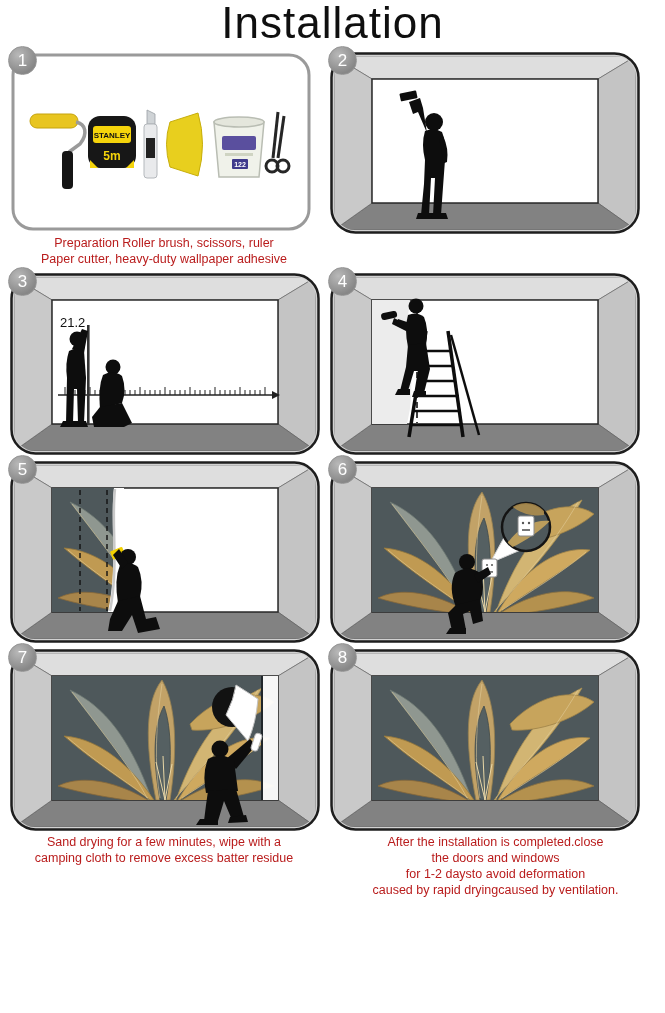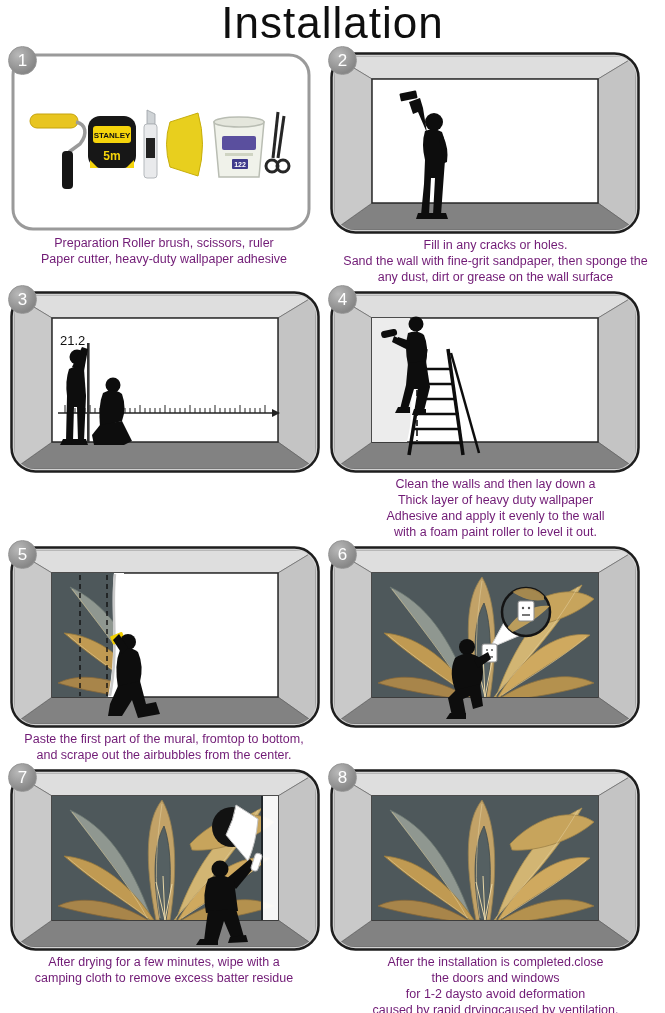--- a/index.html
+++ b/index.html
@@ -6,21 +6,21 @@
   body{width:665px;height:1013px;overflow:hidden;font-family:"Liberation Sans",sans-serif;color:#161616;}
   .page-title{margin:0;text-align:center;font-size:44px;line-height:46px;font-weight:400;letter-spacing:1px;color:#0f0f0f;}
   .grid{display:grid;grid-template-columns:324px 341px;}
   .step{position:relative;box-sizing:border-box;padding:6px 6px 0 10px;}
   .step.right{padding-left:6px;padding-right:4px;}
   .illus{position:relative;}
   .illus svg{display:block;}
   .badge{position:absolute;top:-6px;left:-2px;width:27px;height:27px;border-radius:50%;
          background:radial-gradient(circle at 35% 30%, #b9b9b9, #878787 72%);
          border:1px solid #949494;color:#fff;font-size:17px;line-height:27px;text-align:center;z-index:2;}
-  .caption{text-align:center;font-size:12.5px;line-height:16px;margin-top:3px;white-space:pre-line;color:#701a75;}
+  .caption{text-align:center;font-size:12.5px;line-height:16px;margin-top:3px;white-space:pre-line;color:#b91c1c;}
 </style>
 </head>
 <body>
 
 <svg width="0" height="0" style="position:absolute" aria-hidden="true">
   <defs>
     <clipPath id="frameclip">
         <rect x="4" y="4" width="302" height="174" rx="21"></rect>
       </clipPath>
     <clipPath id="wallclip">
@@ -127,23 +127,20 @@
           <path d="M97,81 L88,60 L83,62 L79,50 L90,46 L93,56 Z"></path>
           <circle cx="104" cy="70" r="9"></circle>
           <path d="M95,79 Q104,75 112,80 Q117,92 115,108 L95,108 Q91,92 95,79 Z"></path>
           <path d="M113,84 Q119,96 117,110 L112,112 Q113,96 109,88 Z"></path>
           <path d="M95,108 L115,108 L113,135 L111,163 L103,163 L105,126 L101,126 L99,163 L91,163 L94,132 Z"></path>
           <path d="M88,161 L103,161 L103,167 L86,167 Z"></path>
           <path d="M103,161 L116,161 L118,167 L101,167 Z"></path>
         </g>
       </svg>
     </div>
-    <div class="caption">Fill in any cracks or holes.
-Sand the wall with fine-grit sandpaper, then sponge the
-any dust, dirt or grease on the wall surface</div>
   </div>
 
   <div class="step">
     <div class="illus">
       <span class="badge">3</span>
       <svg width="310" height="182" viewBox="0 0 310 182">
         <use href="#frame3d"></use>
         <text x="50" y="54" font-size="13" fill="#111">21.2</text>
         <g stroke="#222">
           <line x1="48" y1="122" x2="262" y2="122" stroke-width="1.5"></line>
@@ -186,24 +183,20 @@
           <path d="M64,45 L78,52 L76,58 L62,51 Z"></path>
           <circle cx="86" cy="33" r="7.5"></circle>
           <path d="M78,42 Q87,38 94,44 Q99,56 96,72 L78,74 Q74,56 78,42 Z"></path>
           <path d="M80,50 L68,46 L66,52 L78,58 Z"></path>
           <path d="M78,72 L96,70 L100,96 L94,120 L86,120 L90,98 L84,98 L78,118 L70,118 L76,94 Z"></path>
           <path d="M68,116 L80,116 L80,122 L65,122 Z"></path>
           <path d="M84,118 L96,118 L96,124 L82,124 Z"></path>
         </g>
       </svg>
     </div>
-    <div class="caption">Clean the walls and then lay down a
-Thick layer of heavy duty wallpaper
-Adhesive and apply it evenly to the wall
-with a foam paint roller to level it out.</div>
   </div>
 
   <div class="step">
     <div class="illus">
       <span class="badge">5</span>
       <svg width="310" height="182" viewBox="0 0 310 182">
         <use href="#frame3d"></use>
         <g clip-path="url(#stripclip)">
           <use href="#muralart"></use>
         </g>
@@ -215,22 +208,20 @@
         </g>
         <rect x="101" y="88" width="13" height="9" rx="1" fill="#f2d000" transform="rotate(-22 107 92)"></rect>
         <g fill="#0d0d0d">
           <circle cx="118" cy="96" r="8"></circle>
           <path d="M110,104 Q119,99 128,106 Q134,120 130,136 L108,142 Q104,118 110,104 Z"></path>
           <path d="M112,108 L103,94 L109,88 L118,102 Z"></path>
           <path d="M108,140 L130,135 L136,158 L146,156 L150,168 L128,172 L122,154 L112,170 L98,170 L100,158 Z"></path>
         </g>
       </svg>
     </div>
-    <div class="caption">Paste the first part of the mural, fromtop to bottom,
-and scrape out the airbubbles from the center.</div>
   </div>
 
   <div class="step right">
     <div class="illus">
       <span class="badge">6</span>
       <svg width="310" height="182" viewBox="0 0 310 182">
         <use href="#frame3d"></use>
         <g clip-path="url(#wallclip)">
           <use href="#muralart"></use>
         </g>
@@ -281,21 +272,21 @@
           <path d="M216,110 L240,90 L246,96 L226,120 Z"></path>
           <rect x="243" y="84" width="7" height="18" rx="3" fill="#ffffff" stroke="#bbb" stroke-width="1" transform="rotate(18 246 93)"></rect>
           <circle cx="210" cy="100" r="8.5"></circle>
           <path d="M198,110 Q212,102 224,112 L228,142 L196,144 Q192,124 198,110 Z"></path>
           <path d="M198,142 L226,140 L234,168 L222,171 L214,152 L208,172 L194,172 L196,156 Z"></path>
           <path d="M190,170 L208,170 L208,176 L186,176 Z"></path>
           <path d="M220,168 L236,166 L238,173 L218,174 Z"></path>
         </g>
       </svg>
     </div>
-    <div class="caption">After drying for a few minutes, wipe with a
+    <div class="caption">Sand drying for a few minutes, wipe with a
 camping cloth to remove excess batter residue</div>
   </div>
 
   <div class="step right">
     <div class="illus">
       <span class="badge">8</span>
       <svg width="310" height="182" viewBox="0 0 310 182">
         <use href="#frame3d"></use>
         <g clip-path="url(#wallclip)">
           <use href="#muralart"></use>

